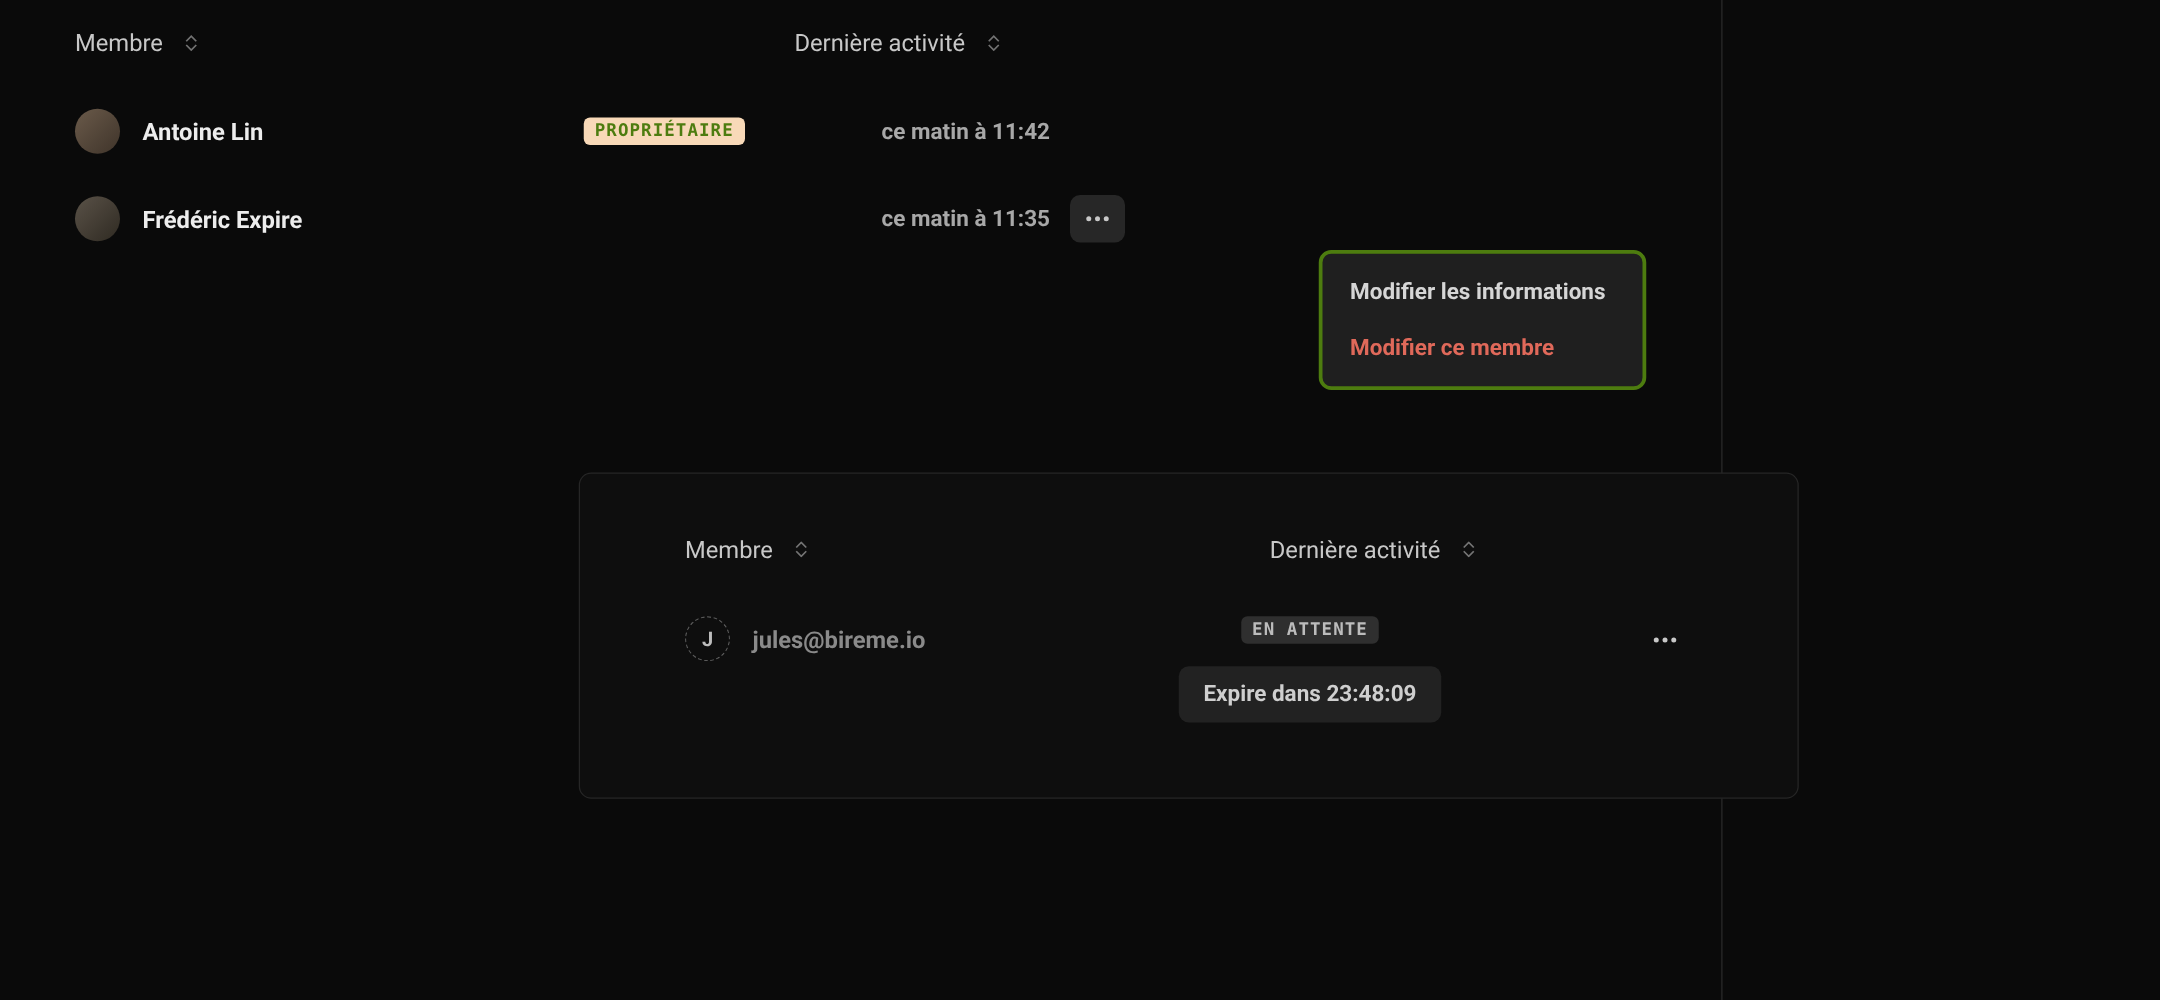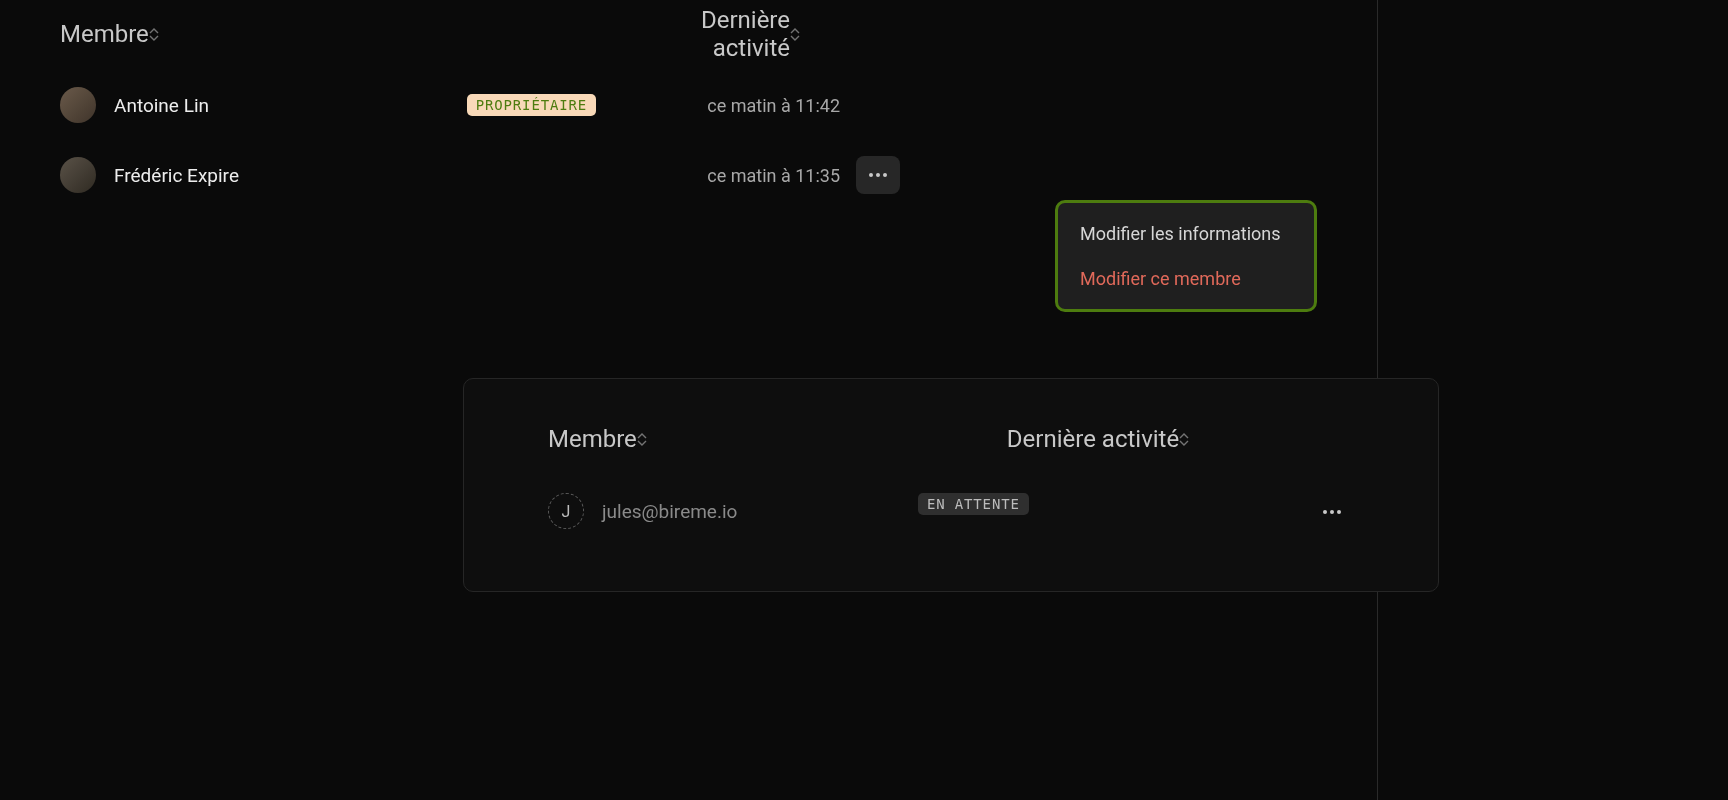--- a/index.html
+++ b/index.html
@@ -30,39 +30,40 @@
       height: 48px;
       margin-bottom: 12px;
     }
     .col-member { width: 560px; }
     .col-activity { width: 220px; text-align: right; padding-right: 40px;}
     .col-actions { width: 60px; }
 
     .col-header {
       display: inline-flex;
       align-items: center;
-      gap: 0;
+      gap: 18px;
       color: #c8c8c8;
       cursor: pointer;
-      font-size: 24px;
+      font-size: 19px;
     }
 
     .sort-icon {
       display: inline-flex;
       flex-direction: column;
       gap: 1px;
       opacity: 0.55;
     }
     .sort-icon svg { display: block; }
 
     .row {
       display: flex;
       align-items: center;
       height: 70px;
       position: relative;
+      font-weight: bold;
     }
 
     .member-cell {
       display: flex;
       align-items: center;
       gap: 18px;
       width: 560px;
     }
     .avatar {
       width: 36px;
@@ -155,21 +156,21 @@
     .card .col-actions2 { flex: 1; display:flex; justify-content:flex-end; }
 
     .card .row { height: auto; align-items: flex-start; padding-top: 10px;}
     .card .member-cell { width: 370px; }
     .card .member-name.muted { color: #8a8a8a; }
 
     .status-col {
       width: 260px;
       display: flex;
       flex-direction: column;
-      align-items: flex-start;
+      align-items: center;
       gap: 18px;
     }
     .expire-pill {
       background: #222222;
       padding: 12px 20px;
       border-radius: 8px;
       color: #cfcfcf;
       font-size: 18px;
     }
   </style>
@@ -275,20 +276,21 @@
 
   <div class="row">
     <div class="member-cell">
       <div class="avatar pending">
         <span>J</span>
       </div>
       <span class="member-name muted">jules@bireme.io</span>
     </div>
     <div class="status-col">
       <span class="badge pending-b">EN ATTENTE</span>
+      <div class="expire-pill">Expire dans 23:48:09</div>
     </div>
     <div class="col-actions2">
       <div class="more-btn">
         <svg width="20" height="6">
           <circle cx="3" cy="3" r="2"></circle>
             <circle cx="10" cy="3" r="2"></circle>
             <circle cx="17" cy="3" r="2"></circle>
         </svg>
       </div>
     </div>

